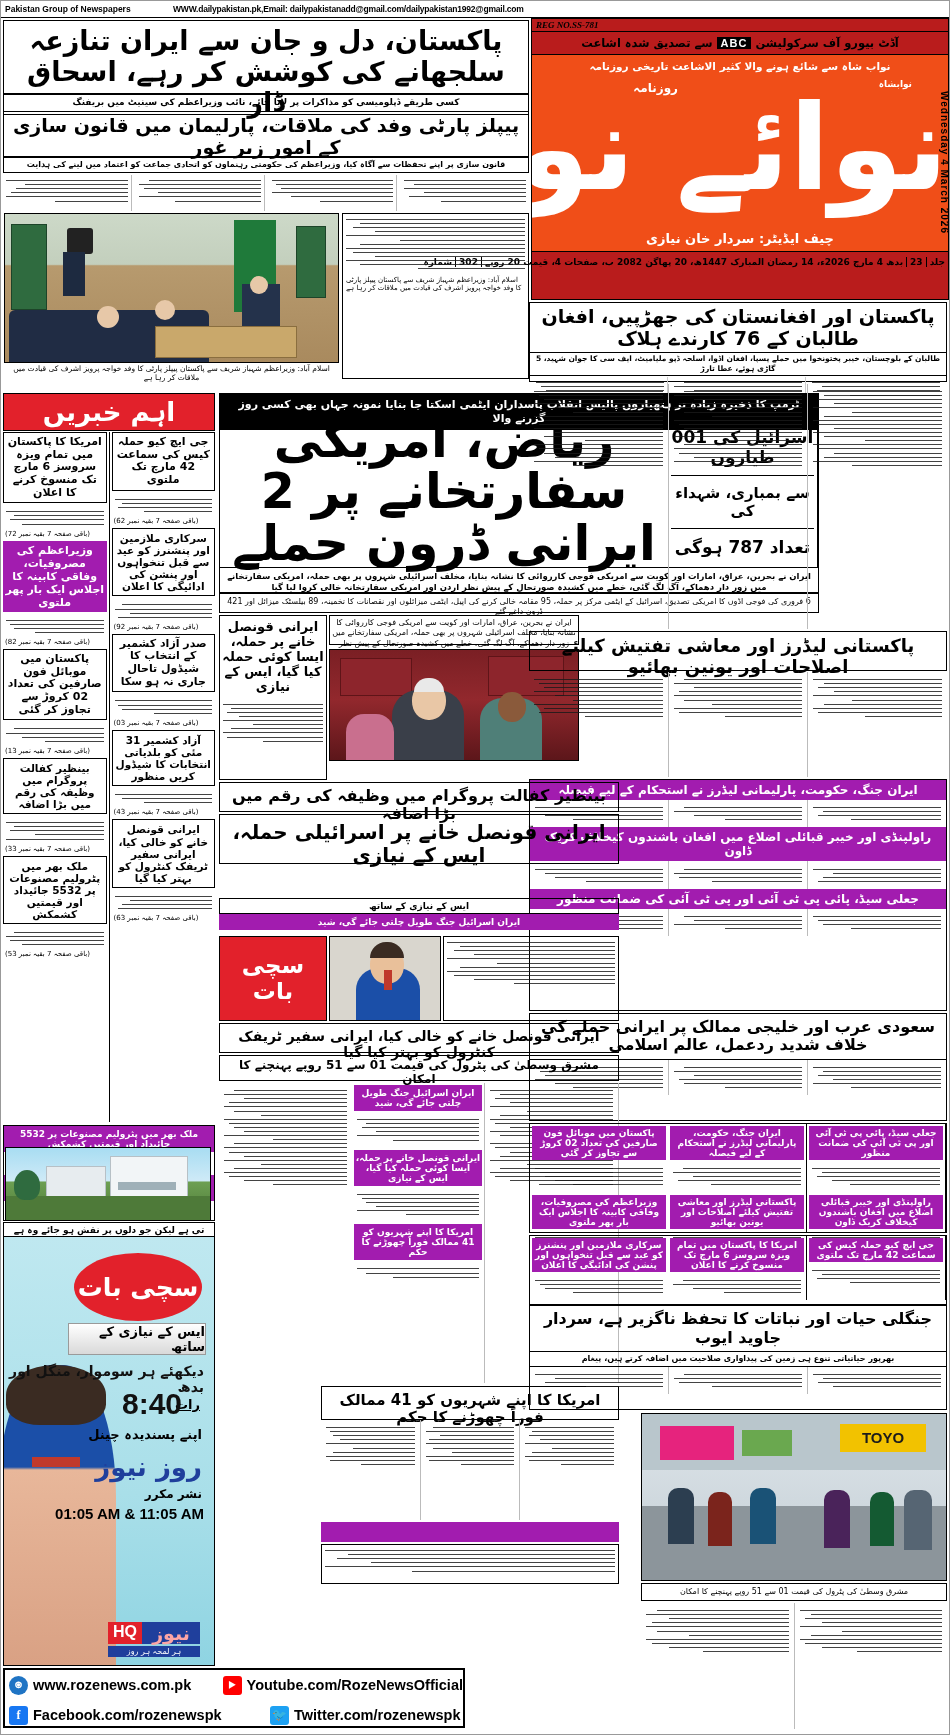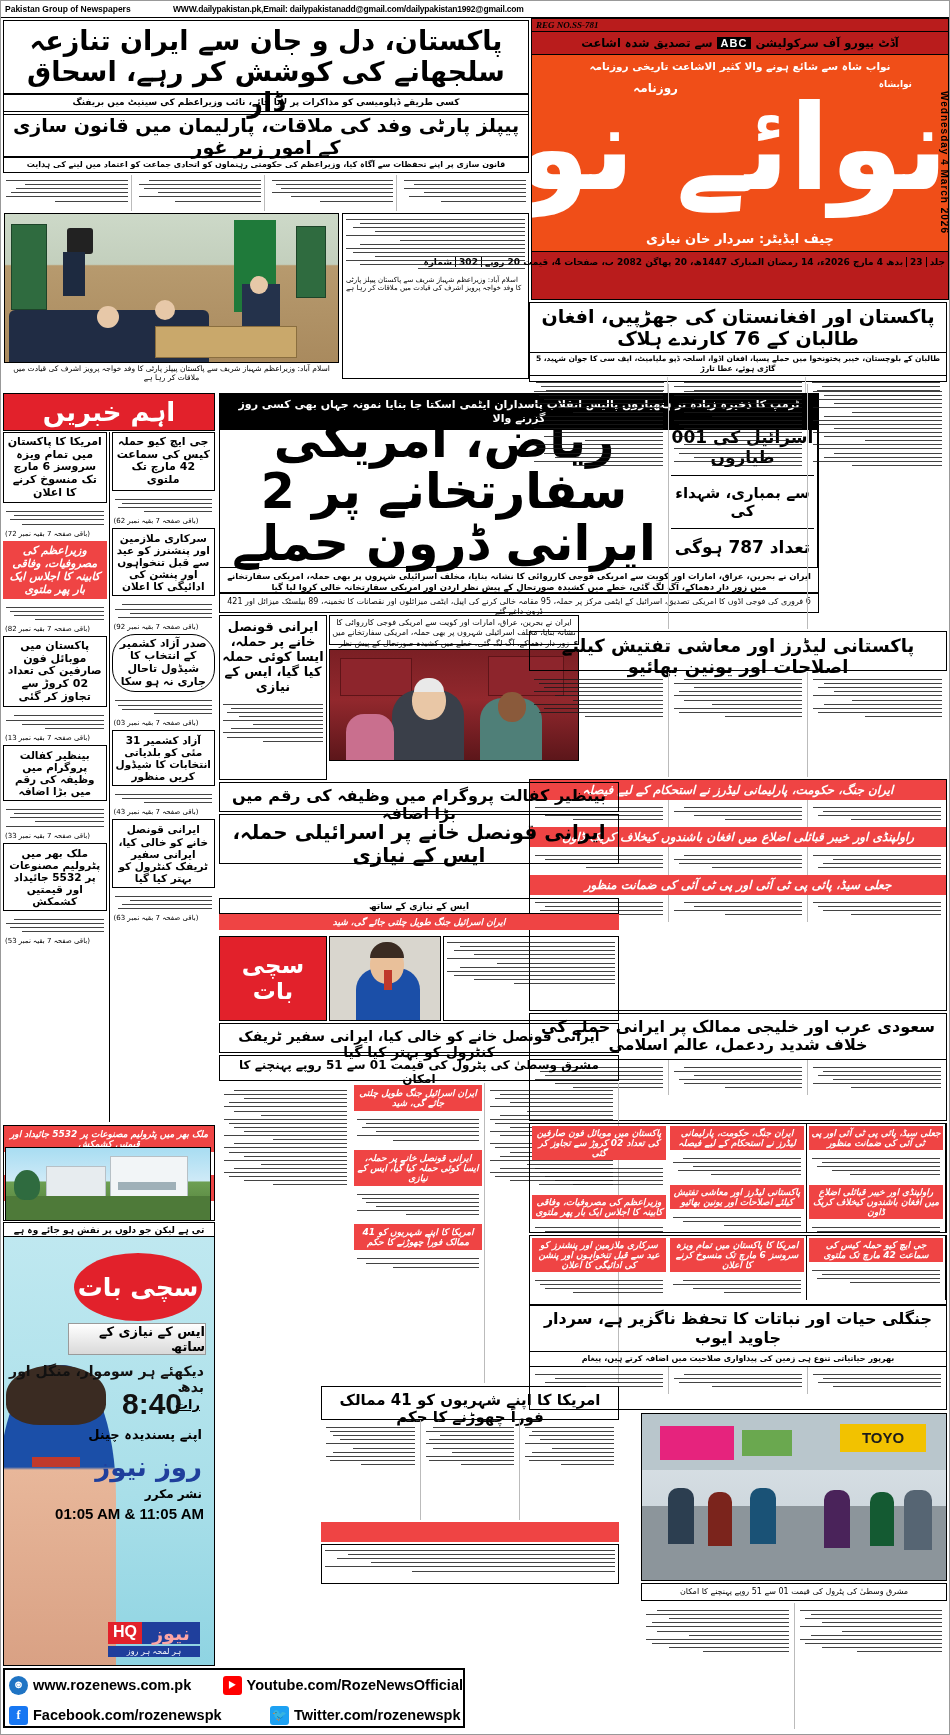--- a/index.html
+++ b/index.html
@@ -3,21 +3,21 @@
 <meta charset="utf-8">
 <title>Nawa-e-Nawabshah</title>
 <style>
   html,body{margin:0;padding:0;background:#f1f1f1;}
   body{font-family:"Liberation Serif",serif;}
   .page{position:relative;width:950px;height:1735px;background:#fff;overflow:hidden;
         box-sizing:border-box;border:1px solid #999;}
 
   
   .ur{direction:rtl;unicode-bidi:bidi-override;font-family:"DejaVu Sans","Liberation Sans",sans-serif;}
-  .blk{background:#ef4444;color:#fff;font-style:italic;}
+  .blk{background:#a21caf;color:#fff;}
   .ctr{text-align:center;}
   .box{border:1px solid #000;box-sizing:border-box;}
 
   
   .topstrip{position:absolute;left:0;top:0;width:879px;height:16px;
             font-family:"Liberation Sans",sans-serif;font-size:8.5px;font-weight:bold;
             color:#000;direction:ltr;}
   .topstrip .l{position:absolute;left:4px;top:3px;}
   .topstrip .m{position:absolute;left:172px;top:3px;letter-spacing:-.2px;}
 
@@ -353,21 +353,21 @@
         <div class="hl hl-sm ur" style="font-size:10.5px;padding:3px 2px;">سرکاری ملازمین اور پنشنرز کو عید سے قبل تنخواہوں اور پنشن کی ادائیگی کا اعلان</div>
       </div>
       <div class="body-lines">
           <div class="ln s2"></div>
           <div class="ln s1"></div>
           <div class="ln s3"></div>
           <div class="ln s5"></div>
         </div>
       <div class="ur" style="font-size:7px;text-align:left;padding:0 2px 3px;">(باقی صفحہ 7 بقیہ نمبر 29)</div>
 
-      <div class="box" style="margin-bottom:3px;border-radius:23px;">
+      <div class="box" style="margin-bottom:3px;">
         <div class="hl hl-sm ur" style="font-size:11px;padding:3px 2px;">صدر آزاد کشمیر کے انتخاب کا شیڈول تاحال جاری نہ ہو سکا</div>
       </div>
       <div class="body-lines">
           <div class="ln s1"></div>
           <div class="ln s5"></div>
           <div class="ln s2"></div>
           <div class="ln s6"></div>
         </div>
       <div class="ur" style="font-size:7px;text-align:left;padding:0 2px 3px;">(باقی صفحہ 7 بقیہ نمبر 30)</div>
 

